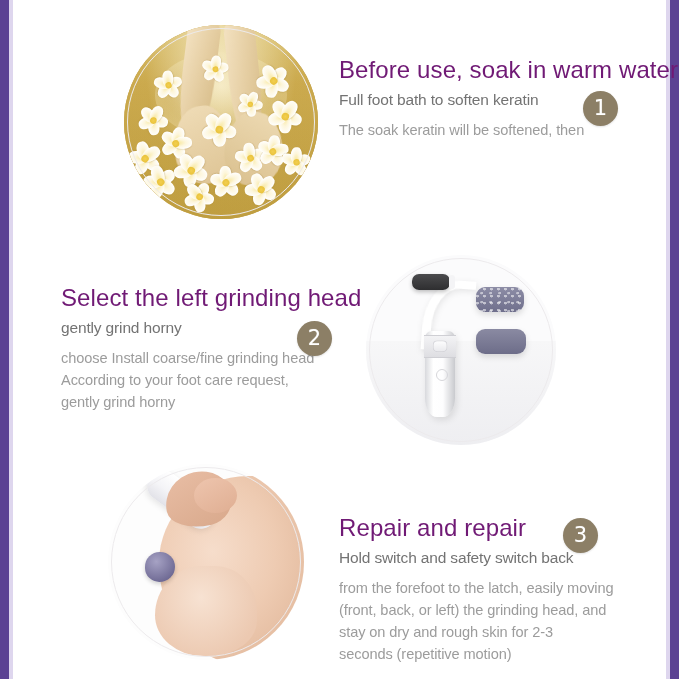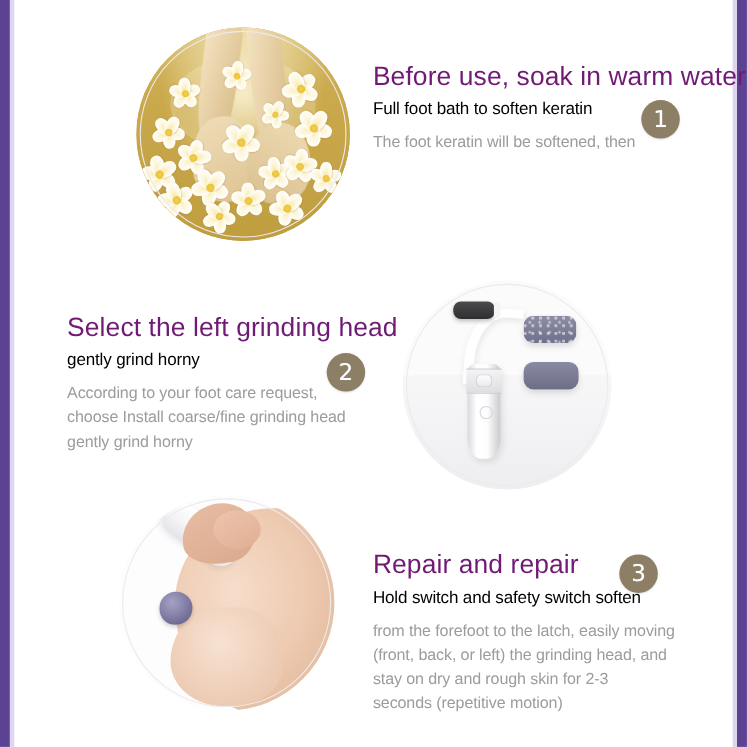--- a/index.html
+++ b/index.html
@@ -218,21 +218,21 @@
   
   .txt{position:absolute;}
   .h{
     color:#701a75;
     font-size:24px;
     letter-spacing:.1px;
     white-space:nowrap;
     line-height:1.1;
   }
   .sub{
-    color:#000000;
+    color:#737373;
     font-size:15.5px;
     line-height:1.33;
     margin-top:7px;
     letter-spacing:-.15px;
   }
   .body{
     color:#9c9c9c;
     font-size:14.6px;
     line-height:1.5;
     margin-top:9px;
@@ -414,21 +414,21 @@
           </div>
       </div>
       <div class="ring"></div>
       <div class="ring2"></div>
     </div>
 
     <div class="txt" style="left:339px;top:57px;width:275px;">
       <div class="h">Before use, soak in warm water</div>
       <div class="sub">Full foot bath to soften keratin</div>
       <div class="body">
-        <div>The foot keratin will be softened, then</div>
+        <div>The soak keratin will be softened, then</div>
       </div>
     </div>
 
     <div class="badge" style="left:583px;top:91px;">
       <span>1</span>
     </div>
   </div>
 
   <div class="section" style="left:0;top:246px;width:679px;height:212px;">
 
@@ -448,49 +448,49 @@
       <div class="ring"></div>
       <div class="ring2"></div>
     </div>
 
     <div class="txt" style="left:61px;top:39px;width:255px;">
       <div class="h">Select the left grinding head</div>
       <div class="sub">
         <div>gently grind horny</div>
       </div>
       <div class="body">
+        <div>choose Install coarse/fine grinding head</div>
         <div>According to your foot care request,</div>
-        <div>choose Install coarse/fine grinding head</div>
         <div>gently grind horny</div>
       </div>
     </div>
 
     <div class="badge" style="left:297px;top:75px;">
       <span>2</span>
     </div>
   </div>
 
-  <div class="section" style="left:0;top:444px;width:674px;height:221px;">
+  <div class="section" style="left:0;top:458px;width:674px;height:221px;">
 
     <div class="photo" style="left:102px;top:0px;width:208px;height:208px;">
       <div class="inner heelbg">
         <div class="foot"></div>
         <div class="heel"></div>
         <div class="wand"></div>
         <div class="thumb"></div>
         <div class="knuckle"></div>
         <div class="tip"></div>
       </div>
       <div class="ring"></div>
       <div class="ring2"></div>
     </div>
 
     <div class="txt" style="left:339px;top:57px;width:285px;">
       <div class="h">Repair and repair</div>
-      <div class="sub">Hold switch and safety switch soften</div>
+      <div class="sub">Hold switch and safety switch back</div>
       <div class="body">
         <div>from the forefoot to the latch, easily moving</div>
         <div>(front, back, or left) the grinding head, and</div>
         <div>stay on dry and rough skin for 2-3</div>
         <div>seconds (repetitive motion)</div>
       </div>
     </div>
 
     <div class="badge" style="left:563px;top:60px;">
       <span>3</span>

